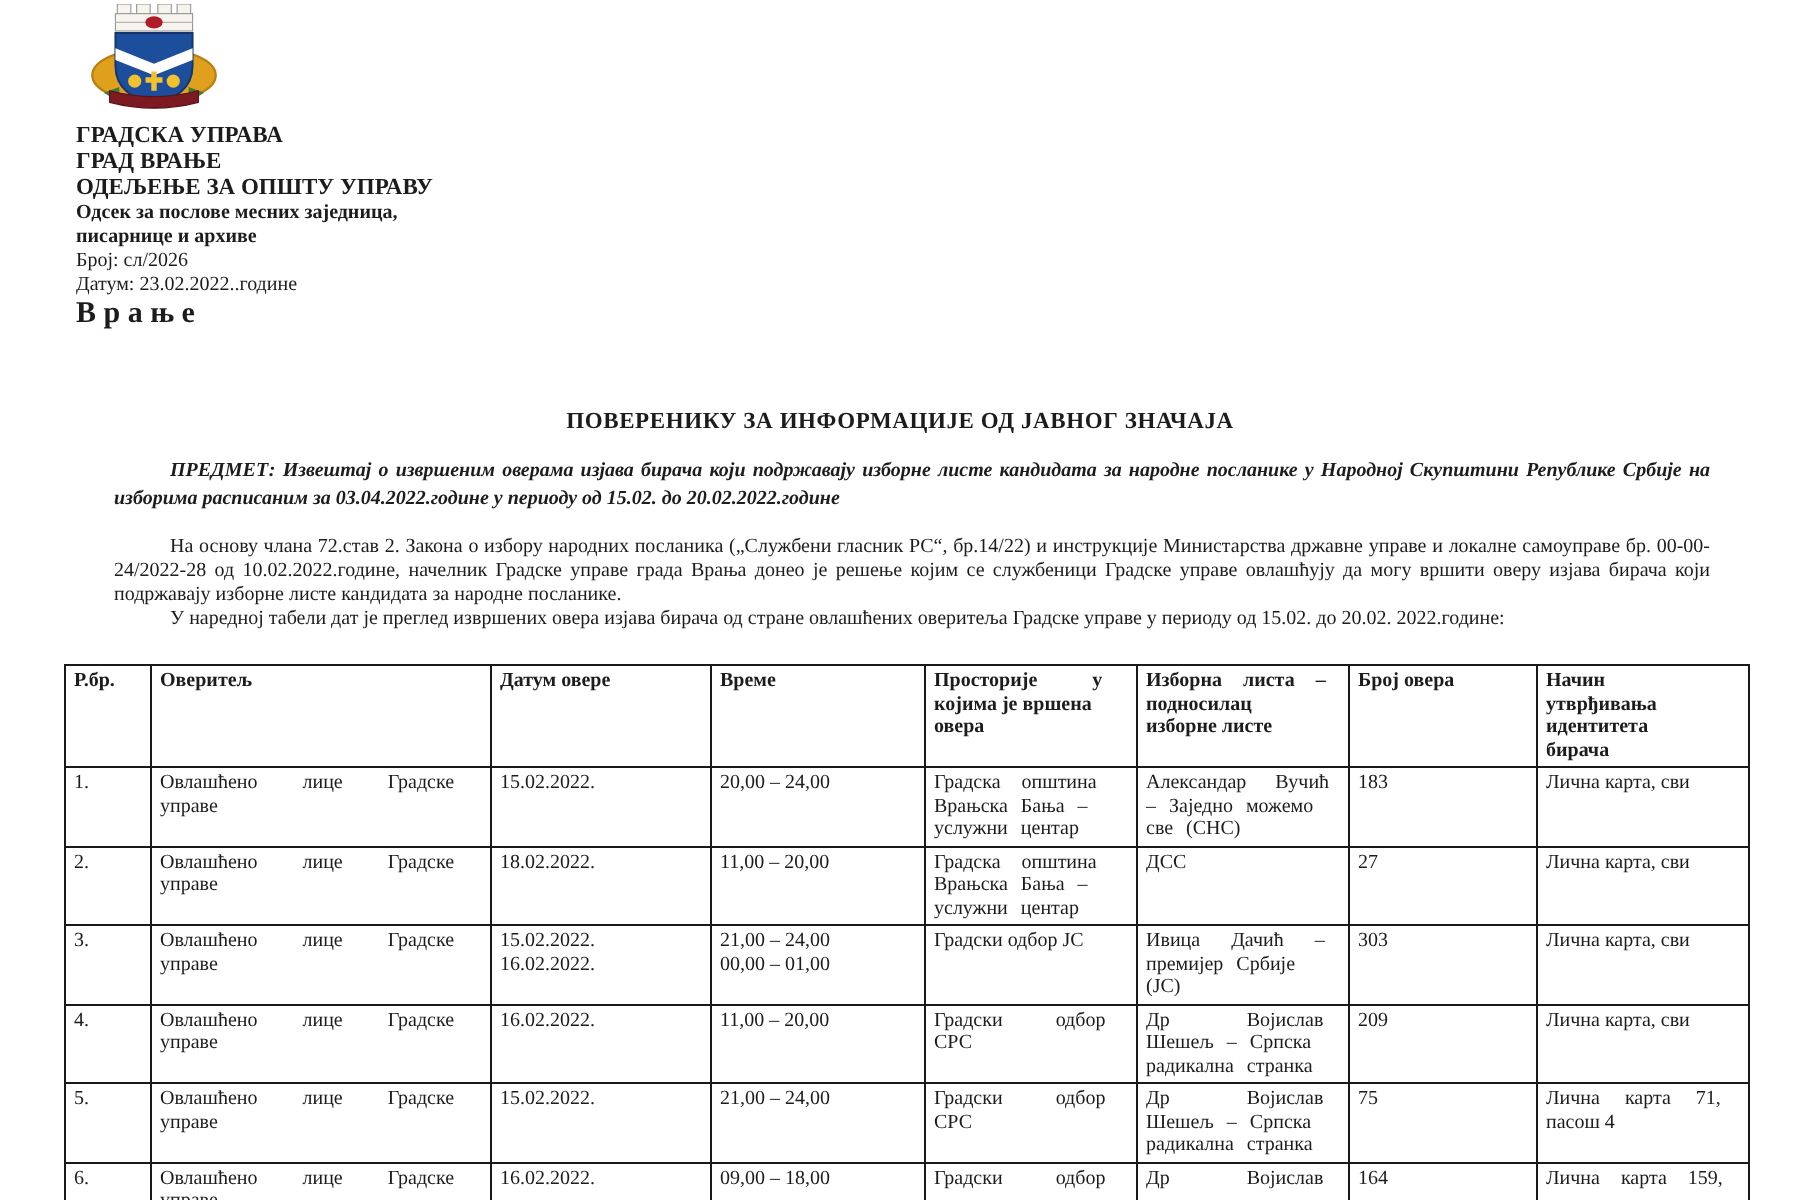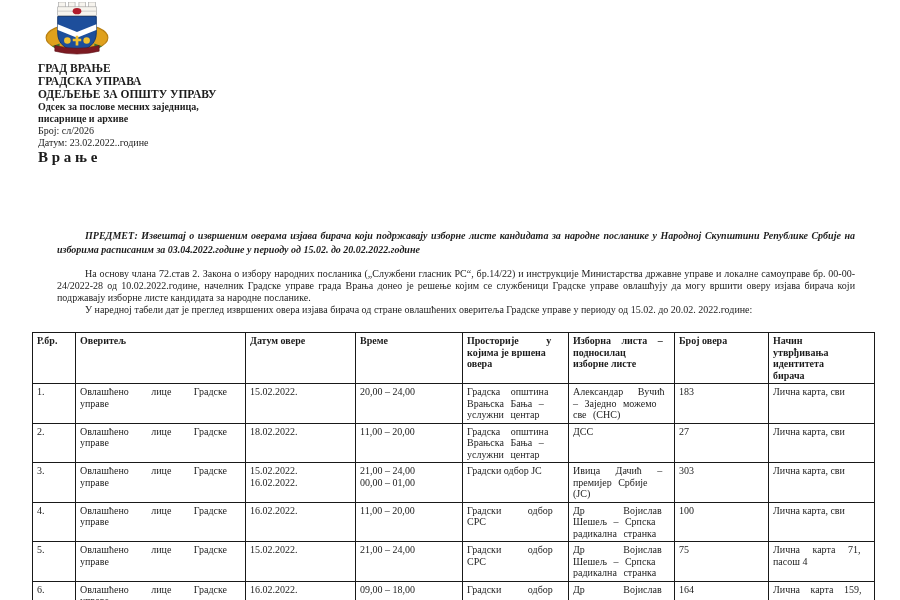--- a/index.html
+++ b/index.html
@@ -73,30 +73,31 @@
       <path d="M17 15 h40 v17 c0 12 -9 17 -20 20 c-11 -3 -20 -8 -20 -20 z" fill="#1d4e9b" stroke="#12356e" stroke-width="1"></path>
       <path d="M17 23 L37 31 L57 23 L57 29 L37 37 L17 29 Z" fill="#ffffff"></path>
       <path d="M35.6 35 h2.8 v3 h3 v2.8 h-3 v4.2 h-2.8 v-4.2 h-3 V38 h3 z" fill="#f2c12f"></path>
       <circle cx="27" cy="40" r="3.4" fill="#f2c12f"></circle>
       <circle cx="47" cy="40" r="3.4" fill="#f2c12f"></circle>
 
       <path d="M11 46 L19 43 V51 Z" fill="#3c7a33"></path>
       <path d="M63 46 L55 43 V51 Z" fill="#3c7a33"></path>
       <path d="M14 45 Q37 51 60 45 L60 51 Q37 57 14 51 Z" fill="#7c1a22" stroke="#5c1016" stroke-width="0.6"></path>
     </svg>
+    <div class="lh-big">ГРАДСКА УПРАВА</div>
     <div class="lh-big">ГРАД ВРАЊЕ</div>
-    <div class="lh-big">ГРАДСКА УПРАВА</div>
     <div class="lh-big">ОДЕЉЕЊЕ ЗА ОПШТУ УПРАВУ</div>
     <div class="lh-small">Одсек за послове месних заједница,</div>
     <div class="lh-small">писарнице и архиве</div>
     <div class="lh-plain">Број: сл/2026</div>
     <div class="lh-plain">Датум: 23.02.2022..године</div>
     <div class="lh-city">В р а њ е</div>
   </div>
 
+  <h1 class="doc-title">ПОВЕРЕНИКУ ЗА ИНФОРМАЦИЈЕ ОД ЈАВНОГ ЗНАЧАЈА</h1>
 
   <p class="subject">ПРЕДМЕТ: Извештај о извршеним оверама изјава бирача који подржавају изборне листе кандидата за народне посланике у Народној Скупштини Републике Србије на изборима расписаним за 03.04.2022.године у периоду од 15.02. до 20.02.2022.године</p>
 
   <div class="bodytext">
     <p>На основу члана 72.став 2. Закона о избору народних посланика („Службени гласник РС“, бр.14/22) и инструкције Министарства државне управе и локалне самоуправе бр. 00-00-24/2022-28 од 10.02.2022.године, начелник Градске управе града Врања донео је решење којим се службеници Градске управе овлашћују да могу вршити оверу изјава бирача који подржавају изборне листе кандидата за народне посланике.</p>
     <p>У наредној табели дат је преглед извршених овера изјава бирача од стране овлашћених оверитеља Градске управе у периоду од 15.02. до 20.02. 2022.године:</p>
   </div>
 
   <div class="tablewrap">
     <table class="report">
@@ -177,21 +178,21 @@
           <td>4.</td>
           <td class="sf20">Овлашћено лице Градске
 управе</td>
           <td>16.02.2022.</td>
           <td>11,00 – 20,00</td>
           <td class="sf24">Градски одбор
 СРС</td>
           <td class="wsa sf36">Др Војислав
 Шешељ – Српска
 радикална странка</td>
-          <td class="c6">100</td>
+          <td class="c6">209</td>
           <td>Лична карта, сви</td>
         </tr>
         <tr>
           <td>5.</td>
           <td class="sf20">Овлашћено лице Градске
 управе</td>
           <td>15.02.2022.</td>
           <td>21,00 – 24,00</td>
           <td class="sf24">Градски одбор
 СРС</td>

